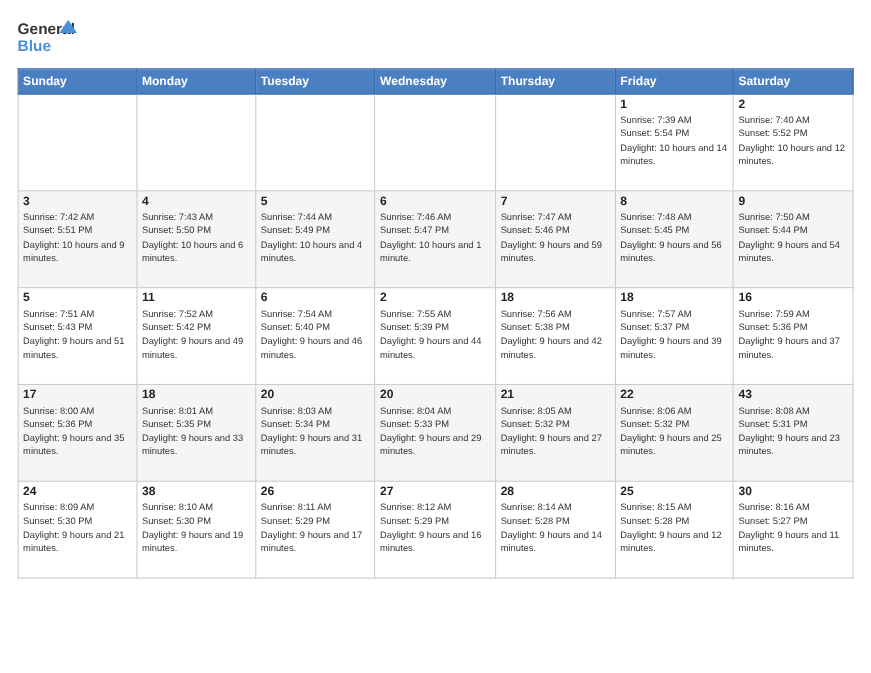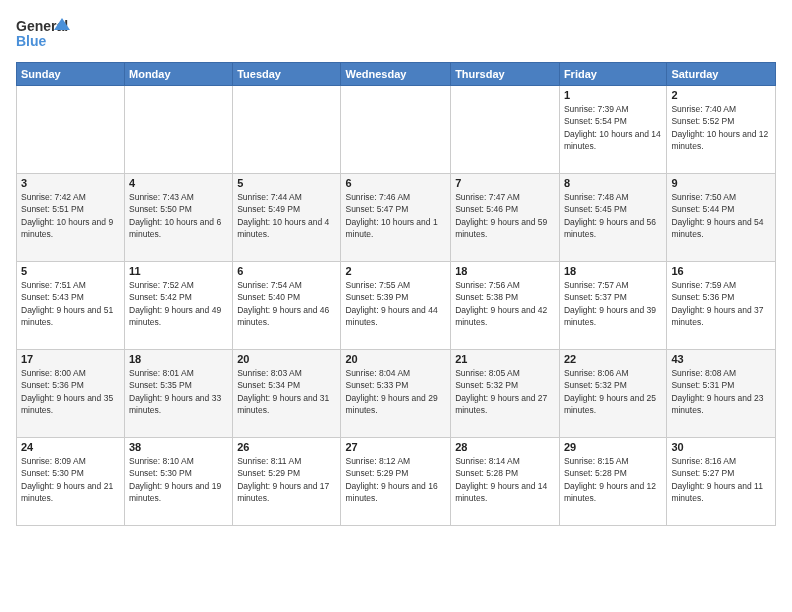--- a/index.html
+++ b/index.html
@@ -237,21 +237,21 @@
           </td>
           <td>
             <span class="day-number">27</span>
             <div class="day-info">Sunrise: 8:12 AM<br>Sunset: 5:29 PM<br>Daylight: 9 hours and 16 minutes.</div>
           </td>
           <td>
             <span class="day-number">28</span>
             <div class="day-info">Sunrise: 8:14 AM<br>Sunset: 5:28 PM<br>Daylight: 9 hours and 14 minutes.</div>
           </td>
           <td>
-            <span class="day-number">29</span>
+            <span class="day-number">25</span>
             <div class="day-info">Sunrise: 8:15 AM<br>Sunset: 5:28 PM<br>Daylight: 9 hours and 12 minutes.</div>
           </td>
           <td>
             <span class="day-number">30</span>
             <div class="day-info">Sunrise: 8:16 AM<br>Sunset: 5:27 PM<br>Daylight: 9 hours and 11 minutes.</div>
           </td>
         </tr>
       </tbody>
   </table>
 </div>

